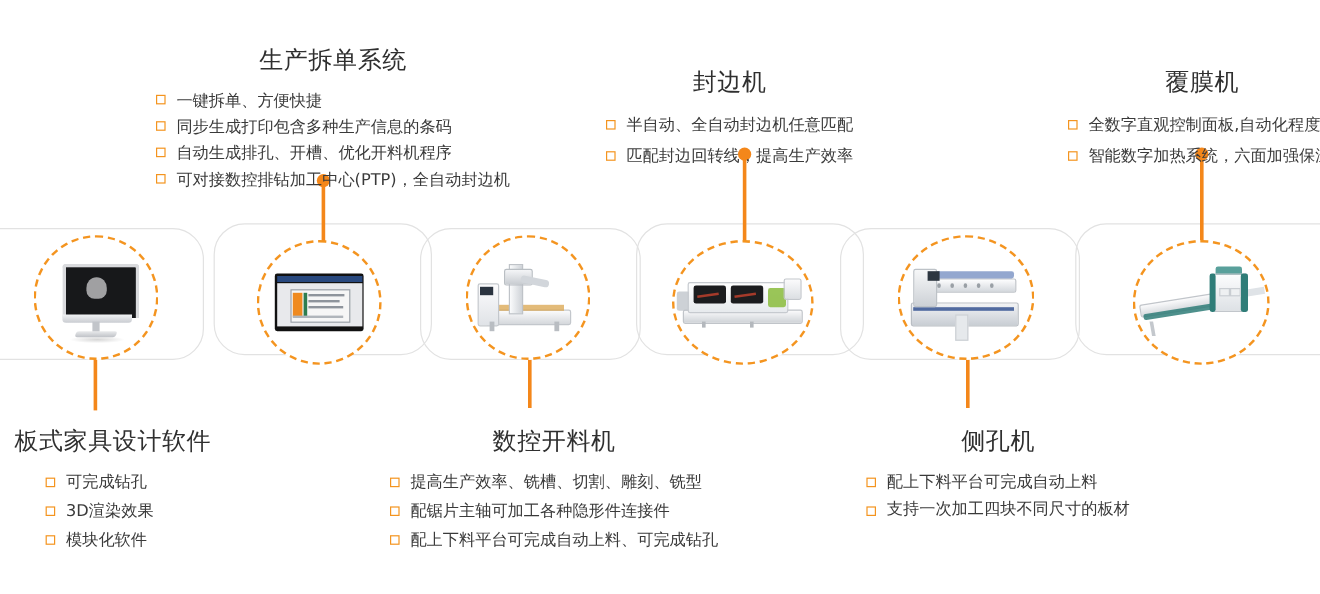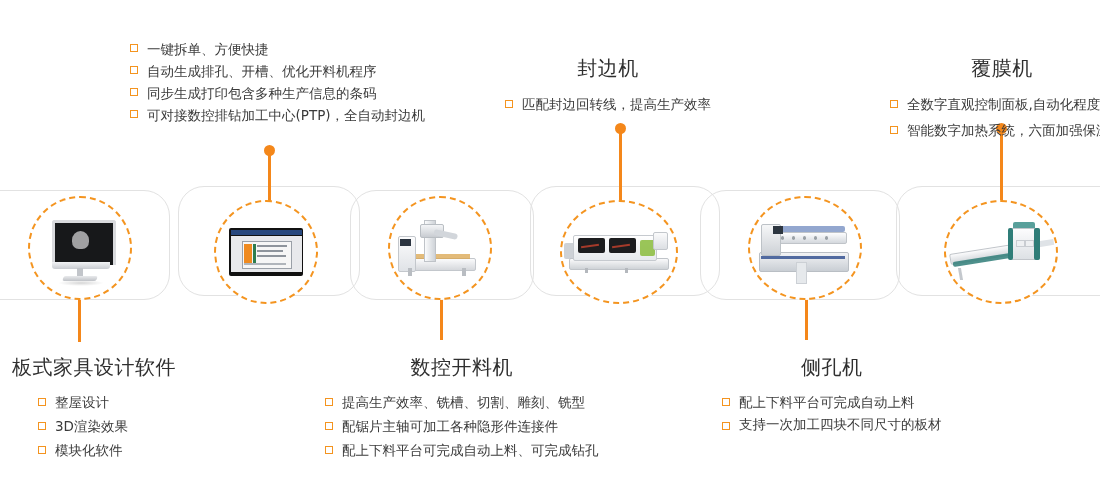--- a/index.html
+++ b/index.html
@@ -272,45 +272,47 @@
       <div class="mono lm-cab"></div>
       <div class="mono lm-teal1"></div>
       <div class="mono lm-teal2"></div>
       <div class="mono lm-p1"></div>
       <div class="mono lm-p2"></div>
       <div class="mono lm-leg"></div>
     </div>
   </div>
 
   <div class="block center" style="left:130px;top:38px;">
+    <h3>生产拆单系统</h3>
     <ul>
       <li>
         <span class="mk"></span>
         <span>一键拆单、方便快捷</span>
       </li>
       <li>
         <span class="mk"></span>
-        <span>自动生成排孔、开槽、优化开料机程序</span>
+        <span>同步生成打印包含多种生产信息的条码</span>
       </li>
       <li>
         <span class="mk"></span>
-        <span>同步生成打印包含多种生产信息的条码</span>
+        <span>自动生成排孔、开槽、优化开料机程序</span>
       </li>
       <li>
         <span class="mk"></span>
         <span>可对接数控排钻加工中心(PTP)，全自动封边机</span>
       </li>
     </ul>
   </div>
 
   <div class="block center" style="left:505px;top:56px;">
     <h3>封边机</h3>
     <ul>
       <li style="line-height:26px;">
         <span class="mk" style="top:9px;"></span>
+        <span>半自动、全自动封边机任意匹配</span>
       </li>
       <li style="line-height:26px;">
         <span class="mk" style="top:9px;"></span>
         <span>匹配封边回转线，提高生产效率</span>
       </li>
     </ul>
   </div>
 
   <div class="block center" style="left:890px;top:56px;">
     <h3>覆膜机</h3>
@@ -324,21 +326,21 @@
         <span>智能数字加热系统，六面加强保温</span>
       </li>
     </ul>
   </div>
 
   <div class="block" style="left:12px;top:355px;">
     <h3>板式家具设计软件</h3>
     <ul style="padding-left:26px;">
       <li style="line-height:24px;">
         <span class="mk" style="top:8px;"></span>
-        <span>整屋设计</span>
+        <span>可完成钻孔</span>
       </li>
       <li style="line-height:24px;">
         <span class="mk" style="top:8px;"></span>
         <span>3D渲染效果</span>
       </li>
       <li style="line-height:24px;">
         <span class="mk" style="top:8px;"></span>
         <span>模块化软件</span>
       </li>
     </ul>

